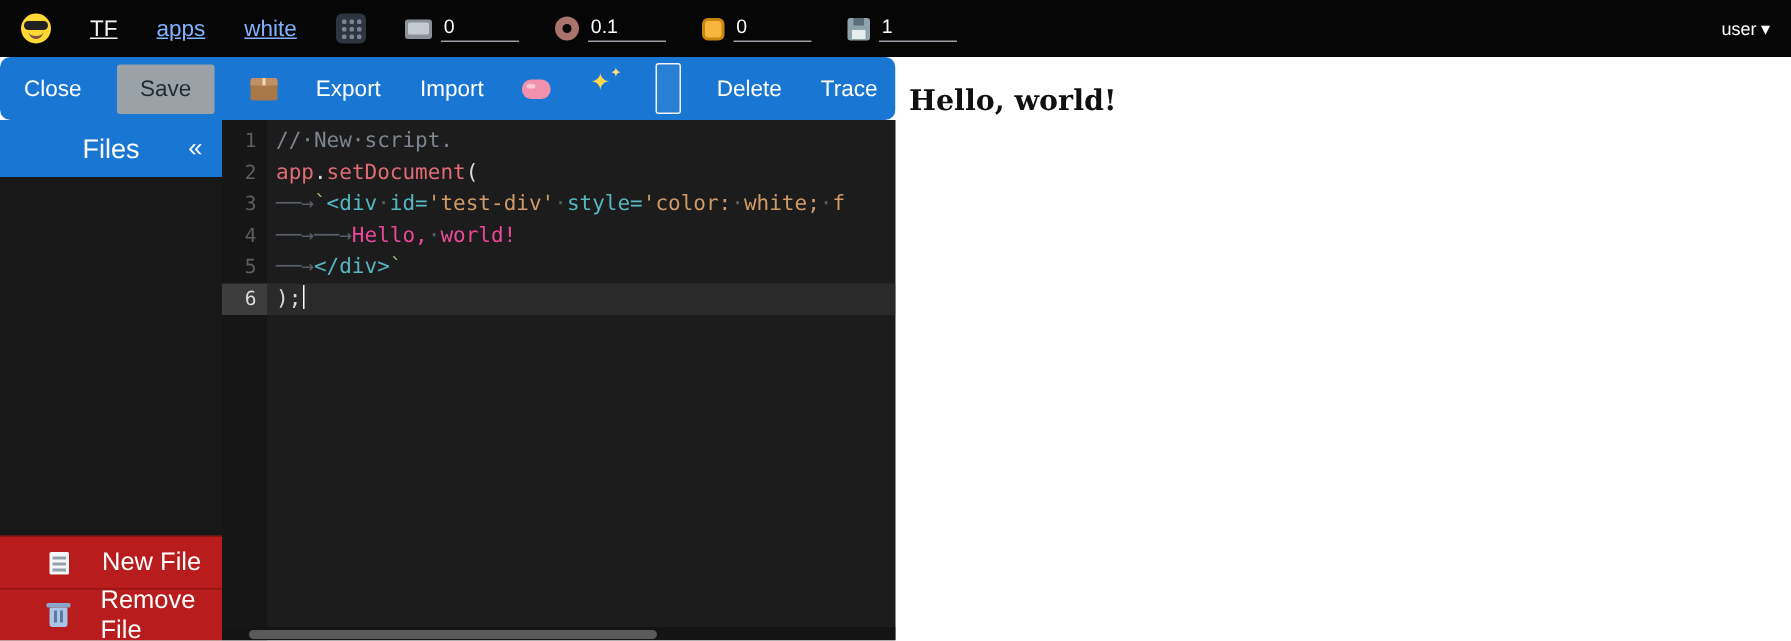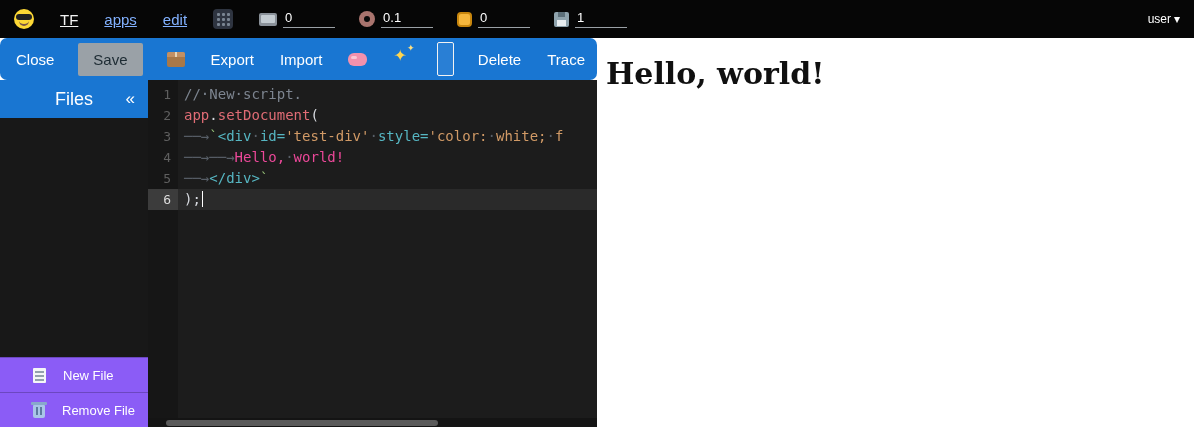--- a/index.html
+++ b/index.html
@@ -44,39 +44,39 @@
   .doc-icon { width:13px; height:15px; background:#f4f6f8; border-radius:1px; }
   .doc-icon::after { content:""; position:absolute; left:2px; top:3px; width:9px; height:2px; background:#93a2ad; box-shadow:0 4px #93a2ad, 0 8px #93a2ad; }
   .trash-icon { width:12px; height:13px; background:#a9c6e8; border-radius:1px 1px 2px 2px; margin-top:2px; }
   .trash-icon::before { content:""; position:absolute; left:-2px; top:-3px; width:16px; height:3px; background:#89a9cc; border-radius:1px; }
   .trash-icon::after { content:""; position:absolute; left:3px; top:2px; width:2px; height:8px; background:#5c7aa0; box-shadow:4px 0 #5c7aa0; }
 
   
   .content { display:flex; height:389px; }
   .left { width:597px; flex:none; display:flex; flex-direction:column; }
   .output { flex:1; background:#fff; overflow:hidden; }
-  .output-text { font-family:"DejaVu Serif","Liberation Serif",serif; font-weight:bold; font-size:30px; color:#101010; margin:18px 0 0 9px; }
+  .output-text { font-family:"DejaVu Serif","Liberation Serif",serif; font-weight:bold; font-size:19px; color:#101010; margin:18px 0 0 9px; }
 
   
   .toolbar { height:42px; background:#1976d2; display:flex; align-items:center; gap:22px; padding:0 10px 0 14px; flex:none;border-radius:7px; }
   .toolbar button { background:none; border:none; color:#fff; font-family:inherit; font-size:15px; padding:4px 2px; cursor:pointer; display:flex; align-items:center; }
   .toolbar .tb-save { background:#9aa1a7; color:#1d2b33; padding:8px 15px; border-radius:2px; }
   .toolbar .tb-ghost { width:32px; height:34px; border:1px solid #f2f2f2; background:rgba(255,255,255,0.07); border-radius:2px; }
 
   
   .workspace { flex:1; display:flex; min-height:0; }
   .sidebar { width:148px; flex:none; background:#181818; display:flex; flex-direction:column; }
   .sb-header { position:relative; height:38px; background:#1976d2; display:flex; align-items:center; justify-content:center; flex:none; }
   .sb-title { color:#fff; font-size:18px; }
   .sb-collapse { position:absolute; right:13px; top:50%; transform:translateY(-50%); color:#fff; font-size:17px; cursor:pointer; }
   .file-item { height:33px; display:flex; align-items:center; gap:9px; padding-left:11px; color:#fff; cursor:pointer; }
   .file-item.selected { background:#0097a7; }
   .file-name { font-size:15px; font-weight:bold; }
   .sb-actions { margin-top:auto; }
-  .sb-btn { height:35px; background:#8b5cf6; border-top:1px solid rgba(0,0,0,0.22); display:flex; align-items:center; gap:17px; padding-left:33px; color:#fff; font-size:13px; cursor:pointer; }
+  .sb-btn { height:35px; background:#b91c1c; border-top:1px solid rgba(0,0,0,0.22); display:flex; align-items:center; gap:22px; padding-left:33px; color:#fff; font-size:17px; cursor:pointer; }
 
   
   .editor { flex:1; display:flex; background:#1c1c1c; position:relative; overflow:hidden; font-family:"DejaVu Sans Mono","Liberation Mono",monospace; font-size:14px; line-height:21px; }
   .gutter { width:30px; flex:none; background:#161616; padding-top:4px; }
   .gutter-cell { height:21px; text-align:right; padding-right:7px; color:#5f5f5f; font-size:13px; }
   .gutter-cell.active { background:#3c3c3c; color:#dcdcdc; }
   .code { flex:1; padding-top:4px; overflow:hidden; }
   .line { height:21px; white-space:pre; padding-left:6px; }
   .line.active { background:#2a2a2a; }
   .c-comment { color:#7d8590; }
@@ -93,21 +93,21 @@
 </style>
 </head>
 <body>
 
 <div class="app">
 
   <div class="topbar">
     <span class="icon smiley-sunglasses-icon"></span>
     <a class="brand">TF</a>
     <a class="navlink">apps</a>
-    <a class="navlink">edit</a>
+    <a class="navlink">white</a>
     <span class="icon control-panel-icon"></span>
     <div class="stats">
         <span class="stat">
           <span class="icon monitor-icon"></span>
           <span class="stat-value">0</span>
         </span>
         <span class="stat">
           <span class="icon donut-icon"></span>
           <span class="stat-value">0.1</span>
         </span>

